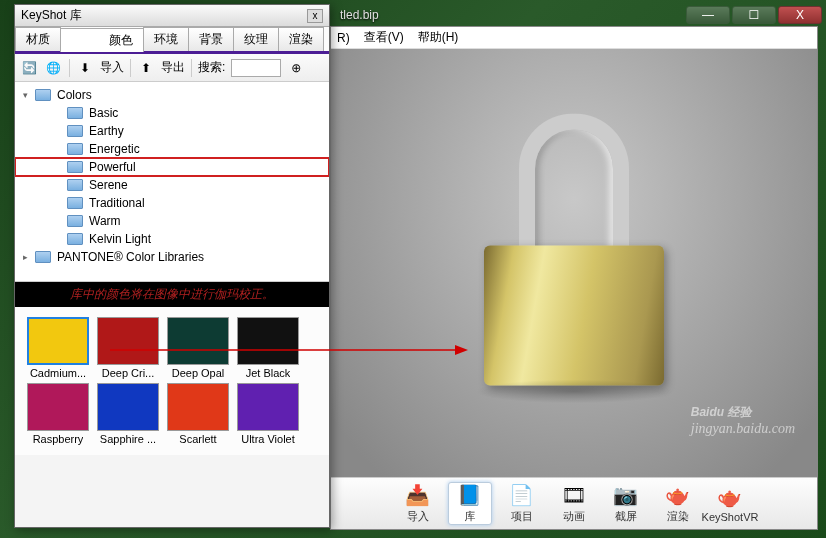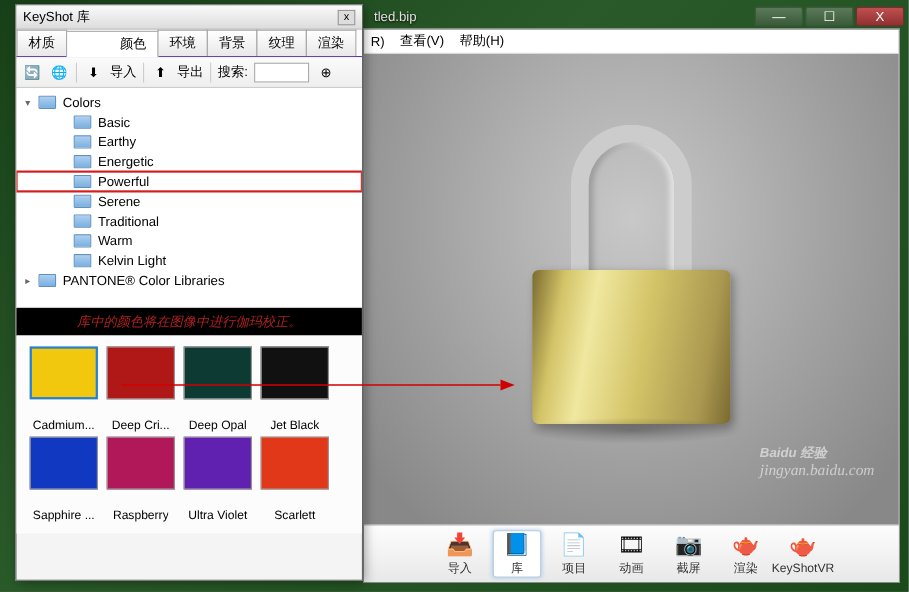--- a/index.html
+++ b/index.html
@@ -55,21 +55,21 @@
 
 
 .lib-panel { position:absolute; left:14px; top:4px; width:316px; height:524px;
   background:#f4f4f4; border:1px solid #666; box-shadow:2px 2px 10px rgba(0,0,0,.4); }
 .lib-title { height:22px; background:linear-gradient(#fafafa,#dcdcdc); border-bottom:1px solid #aaa;
   display:flex; align-items:center; padding:0 6px; }
 .lib-title span { flex:1; }
 .lib-close { width:16px; height:14px; border:1px solid #999; background:#ddd;
   display:flex; align-items:center; justify-content:center; font-size:10px; cursor:default; }
 
-.lib-tabs { display:flex; background:#fcfcfc; border-bottom:1px solid #4c1d95; }
+.lib-tabs { display:flex; background:#fcfcfc; border-bottom:3px solid #4c1d95; }
 .lib-tab { padding:3px 10px; border:1px solid #aaa; border-bottom:none; background:linear-gradient(#fff,#e8e8e8);
   margin-right:-1px; cursor:default; }
 .lib-tab.active { background:#fff; position:relative; top:1px;padding-left:48px; }
 
 .lib-toolbar { height:28px; display:flex; align-items:center; gap:6px; padding:0 6px;
   background:linear-gradient(#fbfbfb,#eee); border-bottom:1px solid #ccc; }
 .lib-toolbar .sep { width:1px; height:18px; background:#ccc; }
 .tbtn { width:18px; height:18px; display:flex; align-items:center; justify-content:center; cursor:default; }
 .search-box { width:50px; height:18px; border:1px solid #aaa; background:#fff; }
 
@@ -81,21 +81,21 @@
 .tree-row.child { padding-left:40px; }
 .tree-row.highlighted { outline:2px solid #d02020; outline-offset:-1px; }
 
 .lib-note { text-align:center; color:#b02020; font-style:italic; padding:4px; background:#000000; }
 
 .swatch-area { flex:1; padding:10px; background:#fcfcfc; }
 .swatch-grid { display:grid; grid-template-columns:repeat(4,66px); gap:4px 4px; }
 .swatch { display:flex; flex-direction:column; align-items:center; }
 .swatch-color { width:62px; height:48px; border:1px solid #999; }
 .swatch.selected .swatch-color { border:2px solid #2080e0; }
-.swatch-label { font-size:11px; margin-top:18px; white-space:nowrap; overflow:hidden; text-overflow:ellipsis; max-width:64px; }
+.swatch-label { font-size:11px; margin-top:2px; white-space:nowrap; overflow:hidden; text-overflow:ellipsis; max-width:64px; }
 
 
 .arrow-anno { position:absolute; pointer-events:none; }
 .arrow-line { stroke:#d00000; stroke-width:1.5; fill:none; }
 .arrow-head { fill:#d00000; }
 </style>
 </head>
 <body>
 
 <div class="bg-deco"></div>
@@ -257,34 +257,34 @@
         </div>
         <div class="swatch">
           <div class="swatch-color" style="background:#0d3b33"></div>
           <div class="swatch-label">Deep Opal</div>
         </div>
         <div class="swatch">
           <div class="swatch-color" style="background:#111111"></div>
           <div class="swatch-label">Jet Black</div>
         </div>
         <div class="swatch">
+          <div class="swatch-color" style="background:#b0185a"></div>
+          <div class="swatch-label">Raspberry</div>
+        </div>
+        <div class="swatch">
           <div class="swatch-color" style="background:#1038c0"></div>
           <div class="swatch-label">Sapphire ...</div>
         </div>
         <div class="swatch">
-          <div class="swatch-color" style="background:#b0185a"></div>
-          <div class="swatch-label">Raspberry</div>
+          <div class="swatch-color" style="background:#e03818"></div>
+          <div class="swatch-label">Scarlett</div>
         </div>
         <div class="swatch">
           <div class="swatch-color" style="background:#6020b0"></div>
           <div class="swatch-label">Ultra Violet</div>
-        </div>
-        <div class="swatch">
-          <div class="swatch-color" style="background:#e03818"></div>
-          <div class="swatch-label">Scarlett</div>
         </div>
       </div>
   </div>
 </div>
 
 <svg class="arrow-anno" style="left:110px; top:340px; width:360px; height:20px;">
   <line class="arrow-line" x1="0" y1="10" x2="345" y2="10"></line>
   <polygon class="arrow-head" points="345,5 358,10 345,15"></polygon>
 </svg>
 

